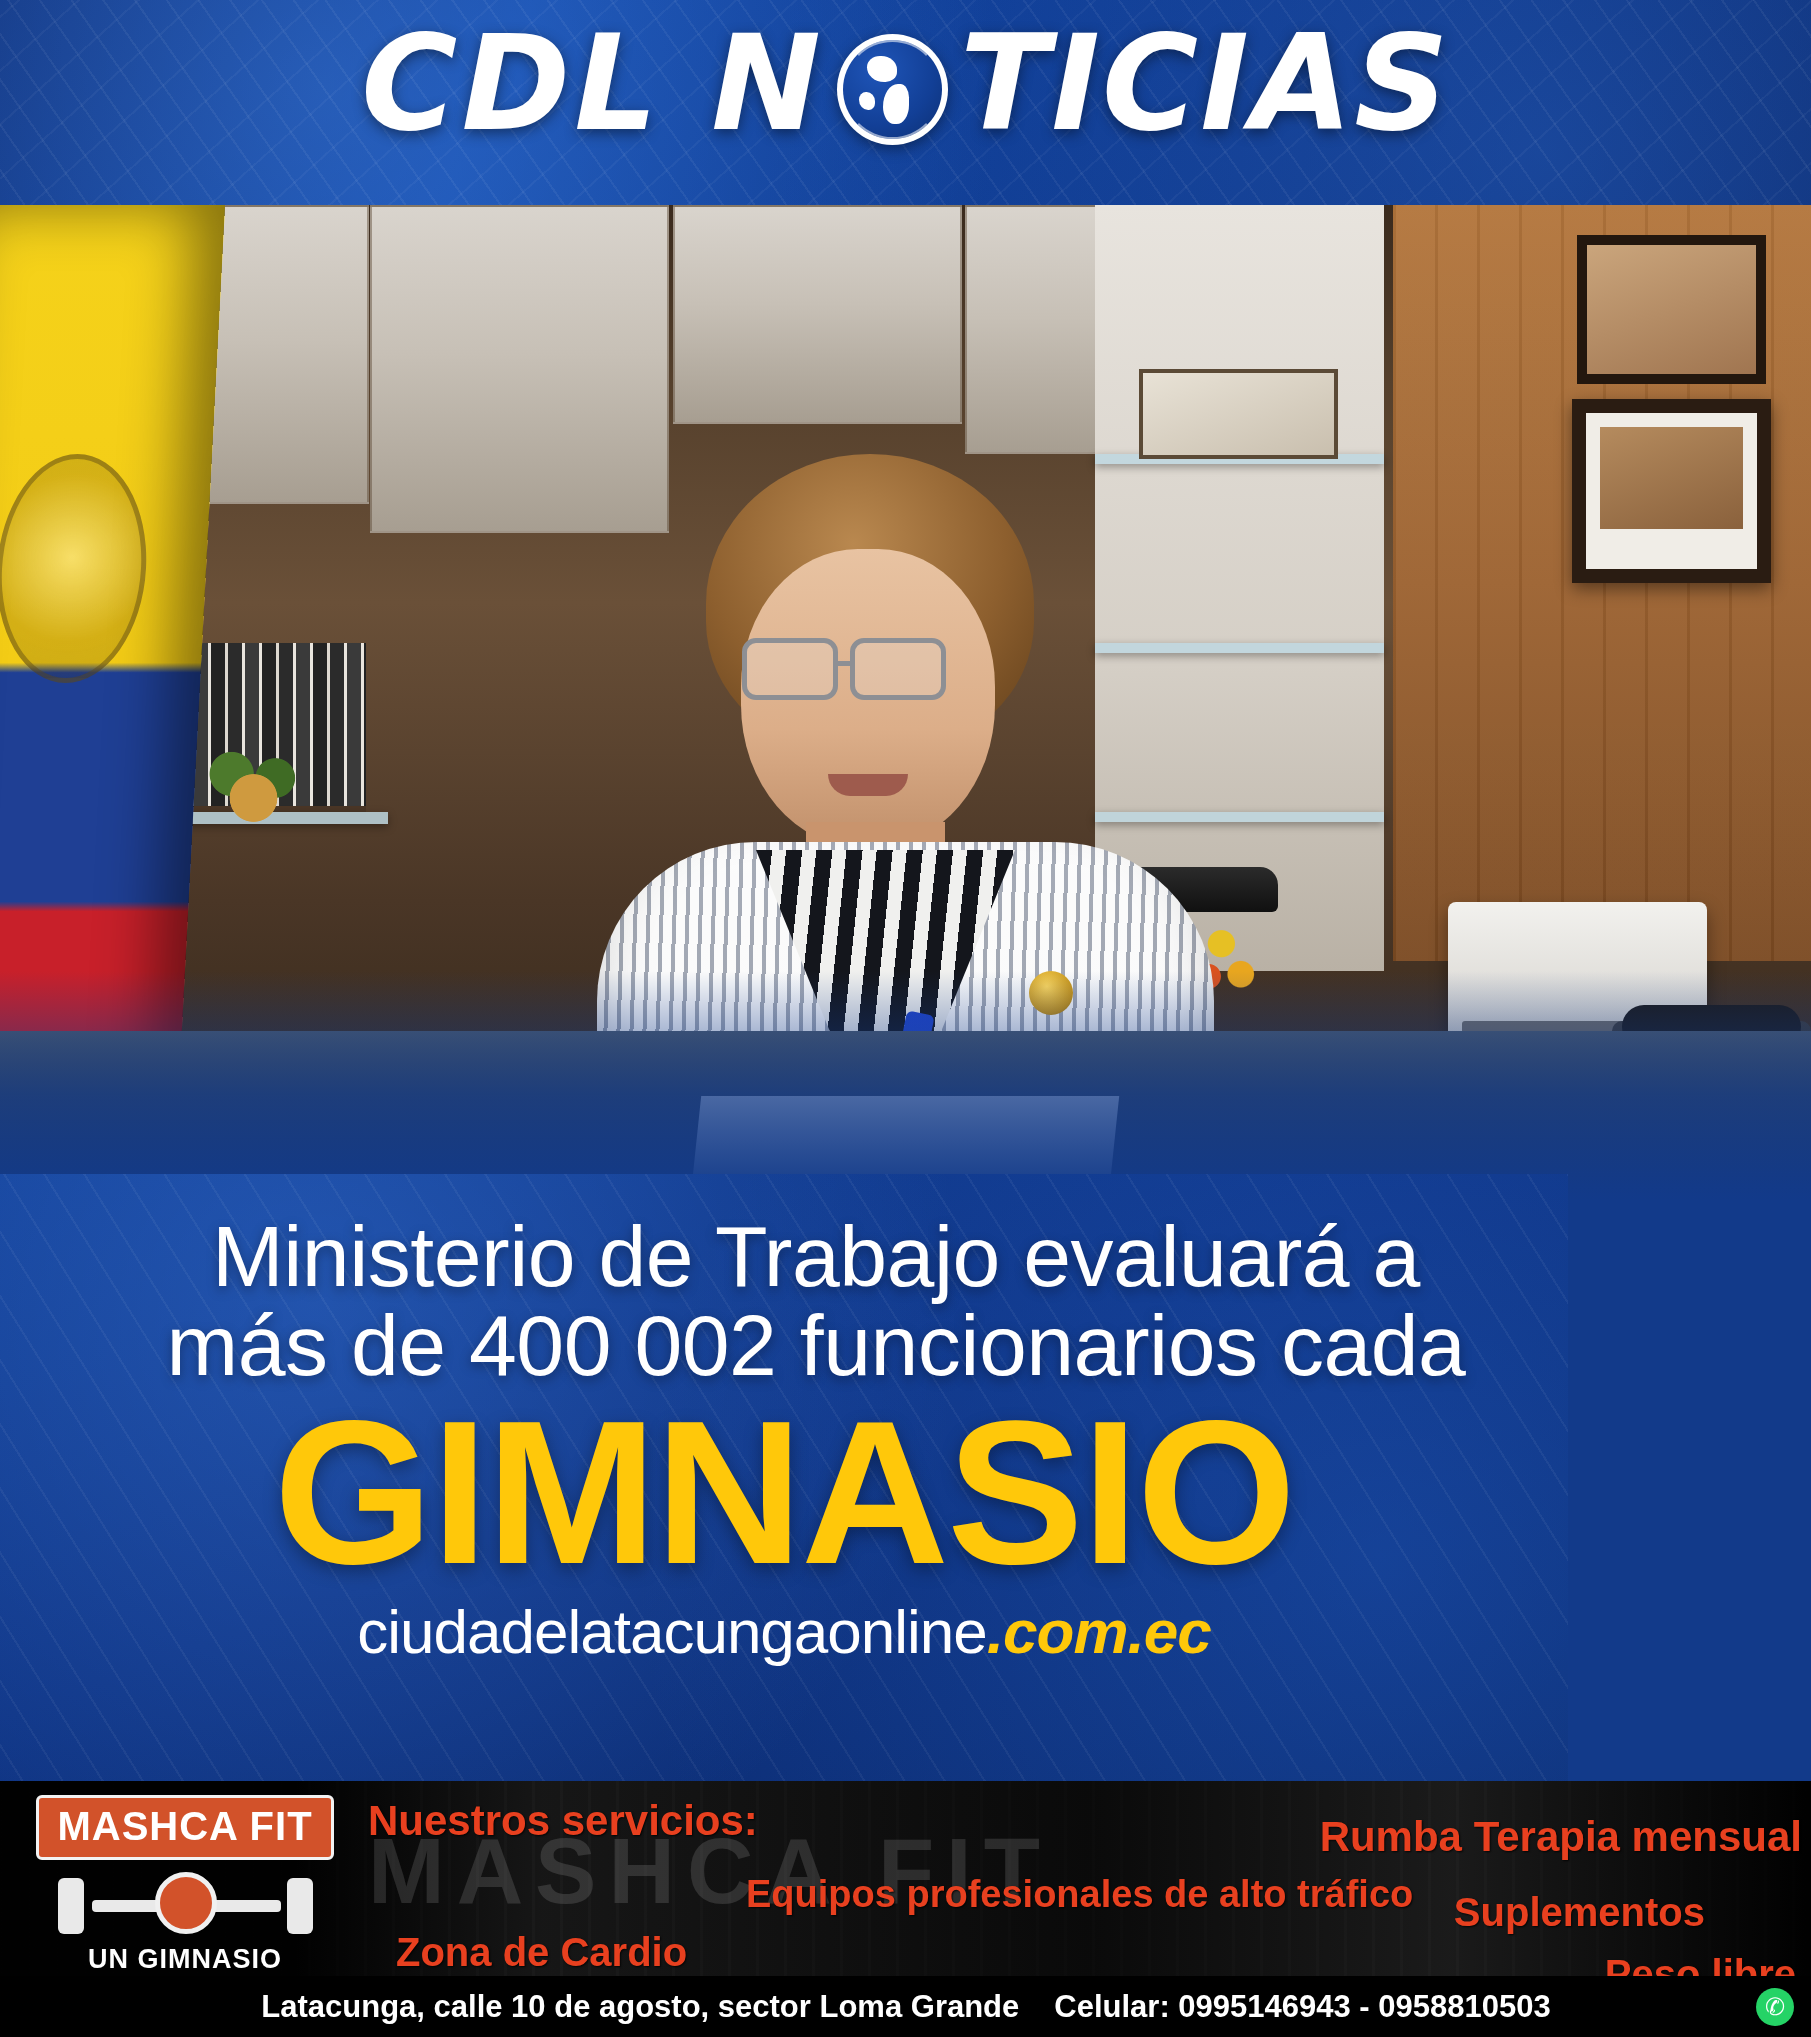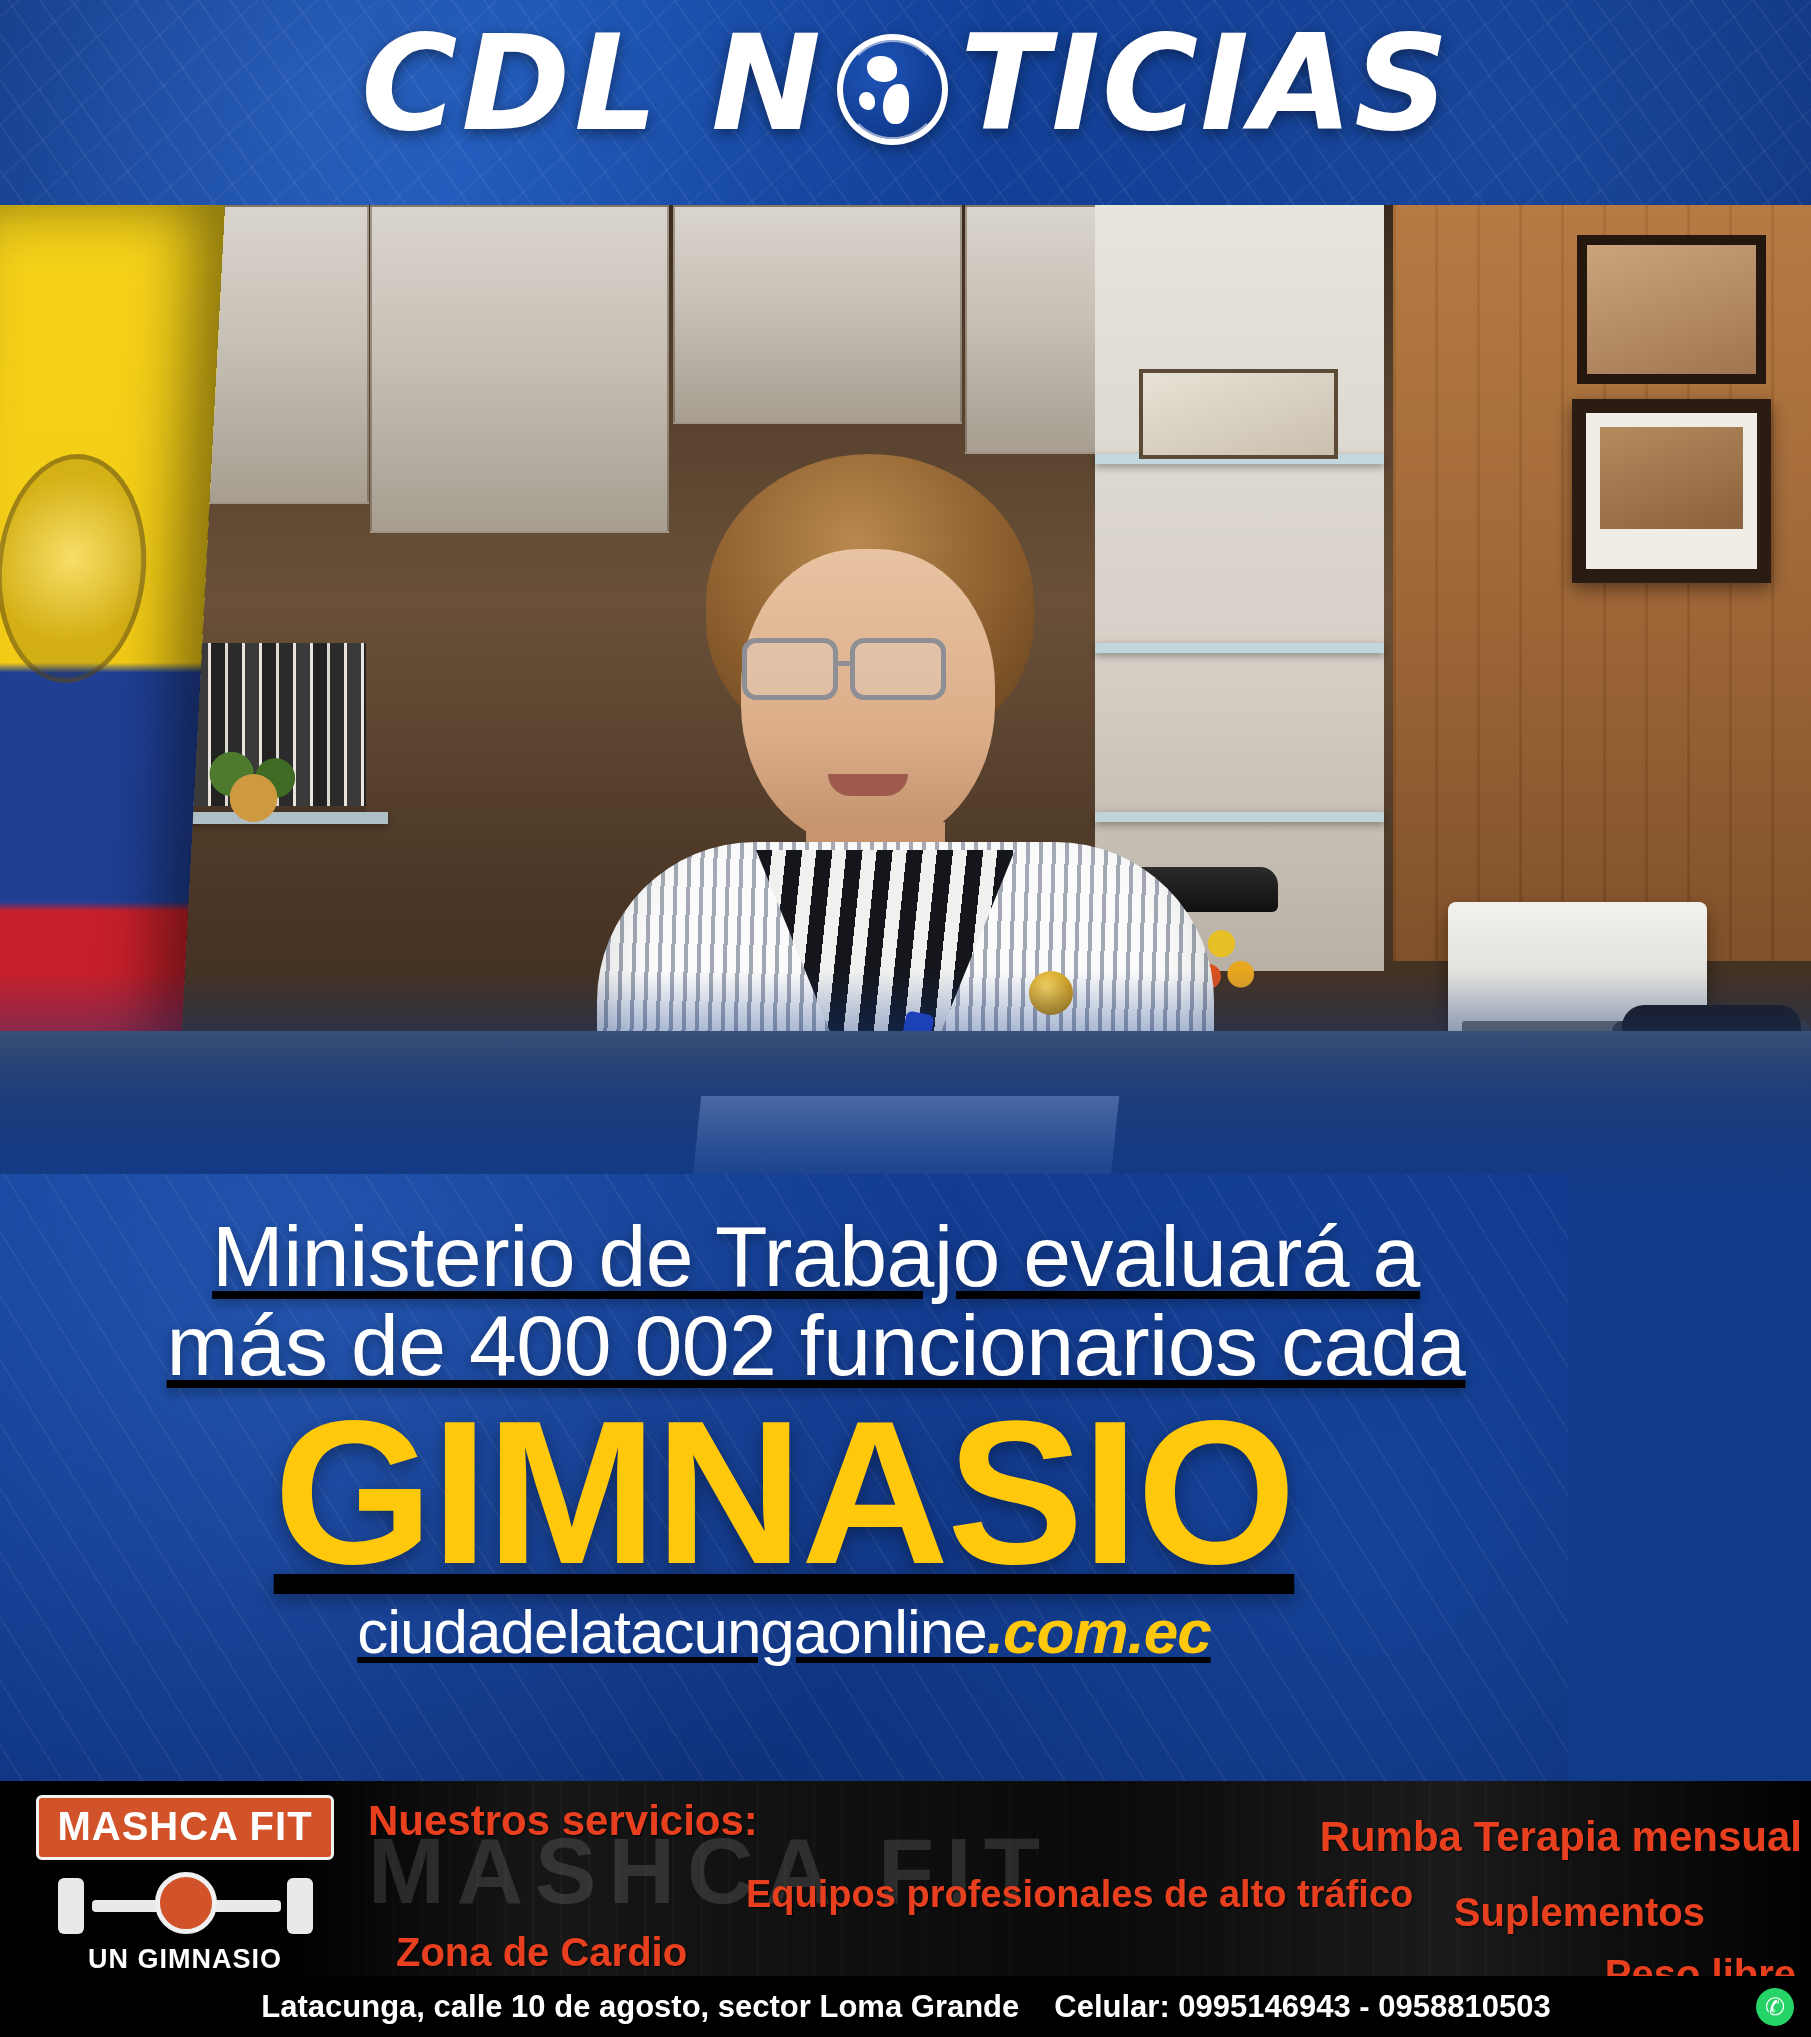--- a/index.html
+++ b/index.html
@@ -316,21 +316,20 @@
   .headline-block {
     position: absolute;
     left: 0; top: 1174px;
     width: 1568px; height: 637px;
     background:
       repeating-linear-gradient(58deg, rgba(255,255,255,0.05) 0 2px, rgba(255,255,255,0) 2px 34px),
       radial-gradient(circle at 20% 20%, rgba(80,150,255,0.28), rgba(0,0,0,0) 48%),
       radial-gradient(circle at 88% 60%, rgba(40,110,225,0.30), rgba(0,0,0,0) 52%),
       linear-gradient(160deg, #123f96 0%, #0f3484 45%, #0b2a6c 100%);
     text-align: center;
-    text-decoration: underline;
   }
   .headline {
     margin: 0 auto;
     padding-top: 38px;
     width: 1632px;
     color: #ffffff;
     font-size: 86px;
     line-height: 1.04;
     font-weight: 500;
     letter-spacing: -0.5px;

